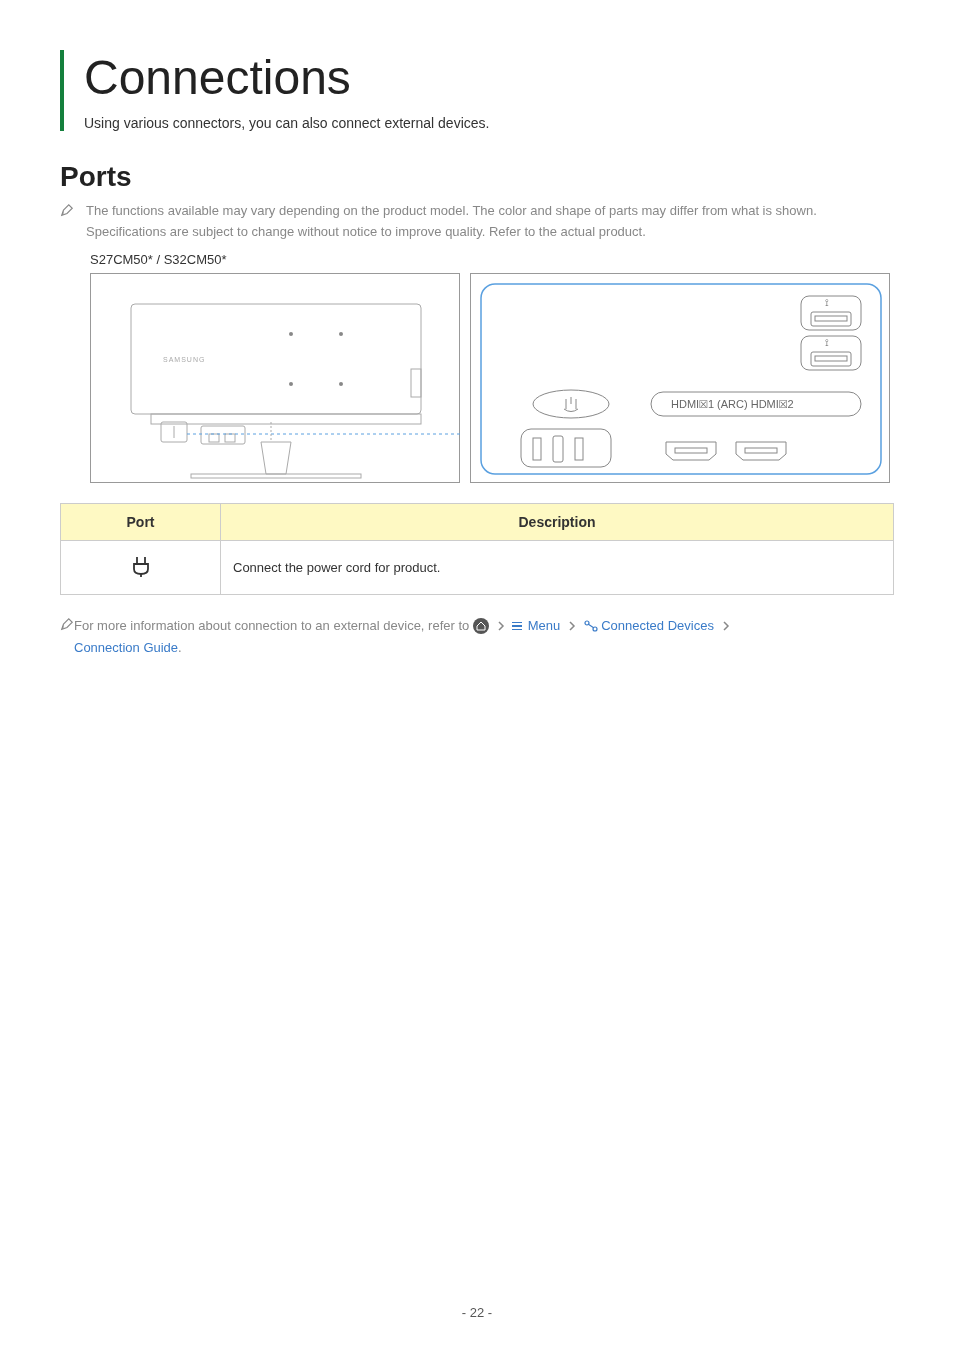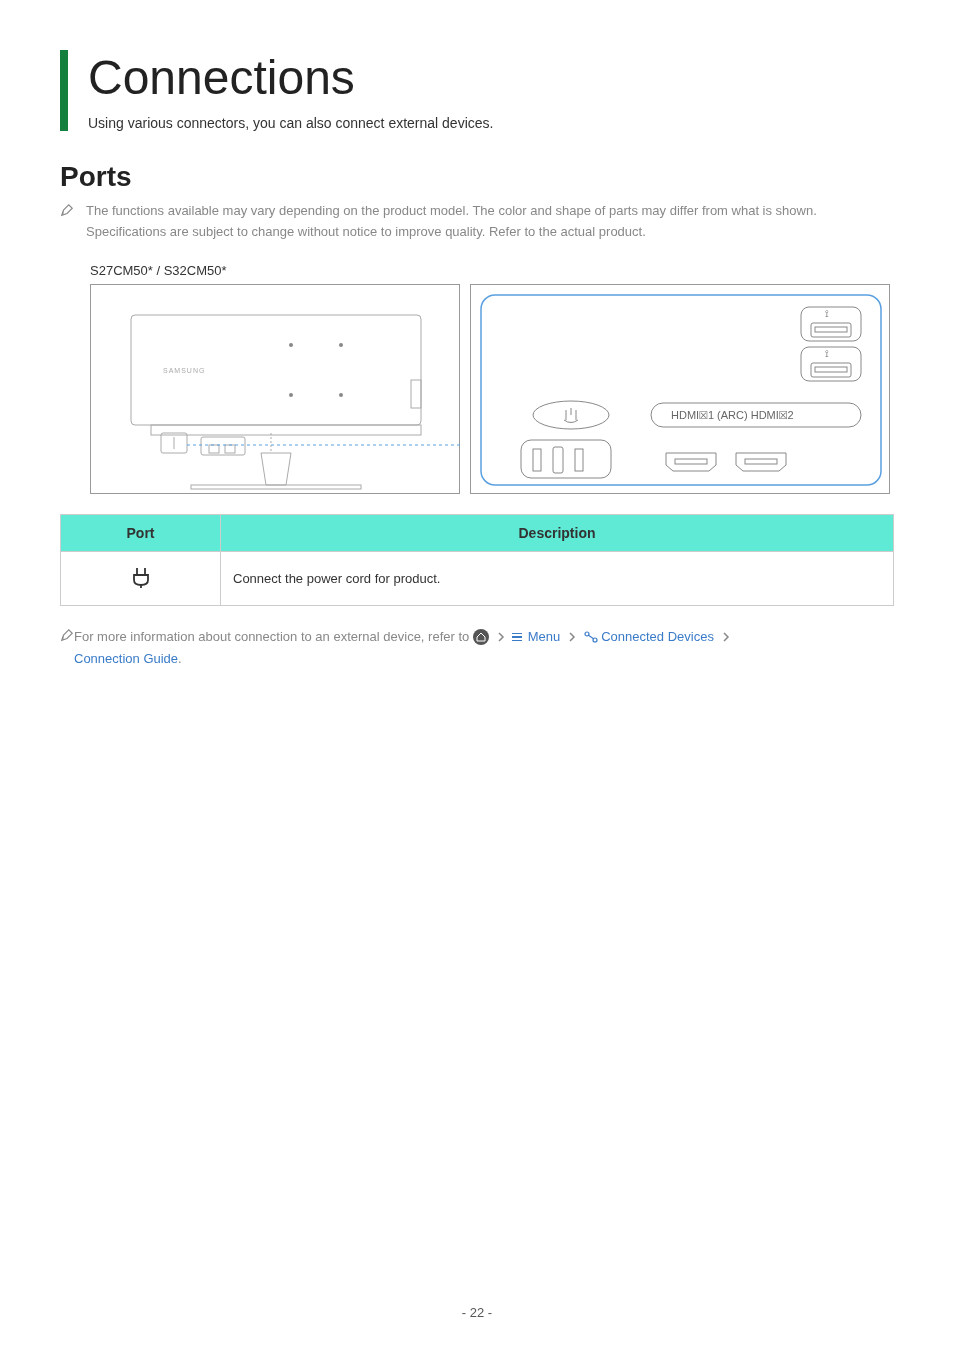--- a/index.html
+++ b/index.html
@@ -5,21 +5,21 @@
     * { margin: 0; padding: 0; box-sizing: border-box; }
     body {
       font-family: -apple-system, BlinkMacSystemFont, "Segoe UI", Arial, sans-serif;
       width: 954px;
       height: 1350px;
       padding: 50px 60px 40px 60px;
       color: #333;
       position: relative;
     }
     .title-block {
-      border-left: 8px solid #15803d;
+      border-left: 4px solid #15803d;
       padding-left: 20px;
       margin-bottom: 30px;
     }
     h1 {
       font-size: 48px;
       font-weight: 400;
       color: #222;
       margin-bottom: 10px;
     }
     .subtitle {
@@ -29,21 +29,21 @@
     h2 {
       font-size: 28px;
       font-weight: 700;
       color: #222;
       margin-bottom: 8px;
     }
     .note-row {
       display: flex;
       align-items: flex-start;
       gap: 12px;
-      margin-bottom: 20px;
+      margin-bottom: 9px;
     }
     .note-icon {
       width: 14px;
       flex-shrink: 0;
       margin-top: 2px;
     }
     .note-text {
       font-size: 13px;
       color: #888;
       line-height: 1.6;
@@ -66,21 +66,21 @@
     }
     .diagram-left { width: 370px; }
     .diagram-right { width: 420px; }
 
     table.ports {
       width: 100%;
       border-collapse: collapse;
       margin-bottom: 20px;
     }
     table.ports th {
-      background: #5eead4;
+      background: #fef9c3;
       border: 1px solid #ccc;
       padding: 10px;
       font-size: 14px;
       font-weight: 600;
       color: #333;
     }
     table.ports th:first-child { width: 160px; }
     table.ports td {
       border: 1px solid #ccc;
       padding: 14px 12px;

